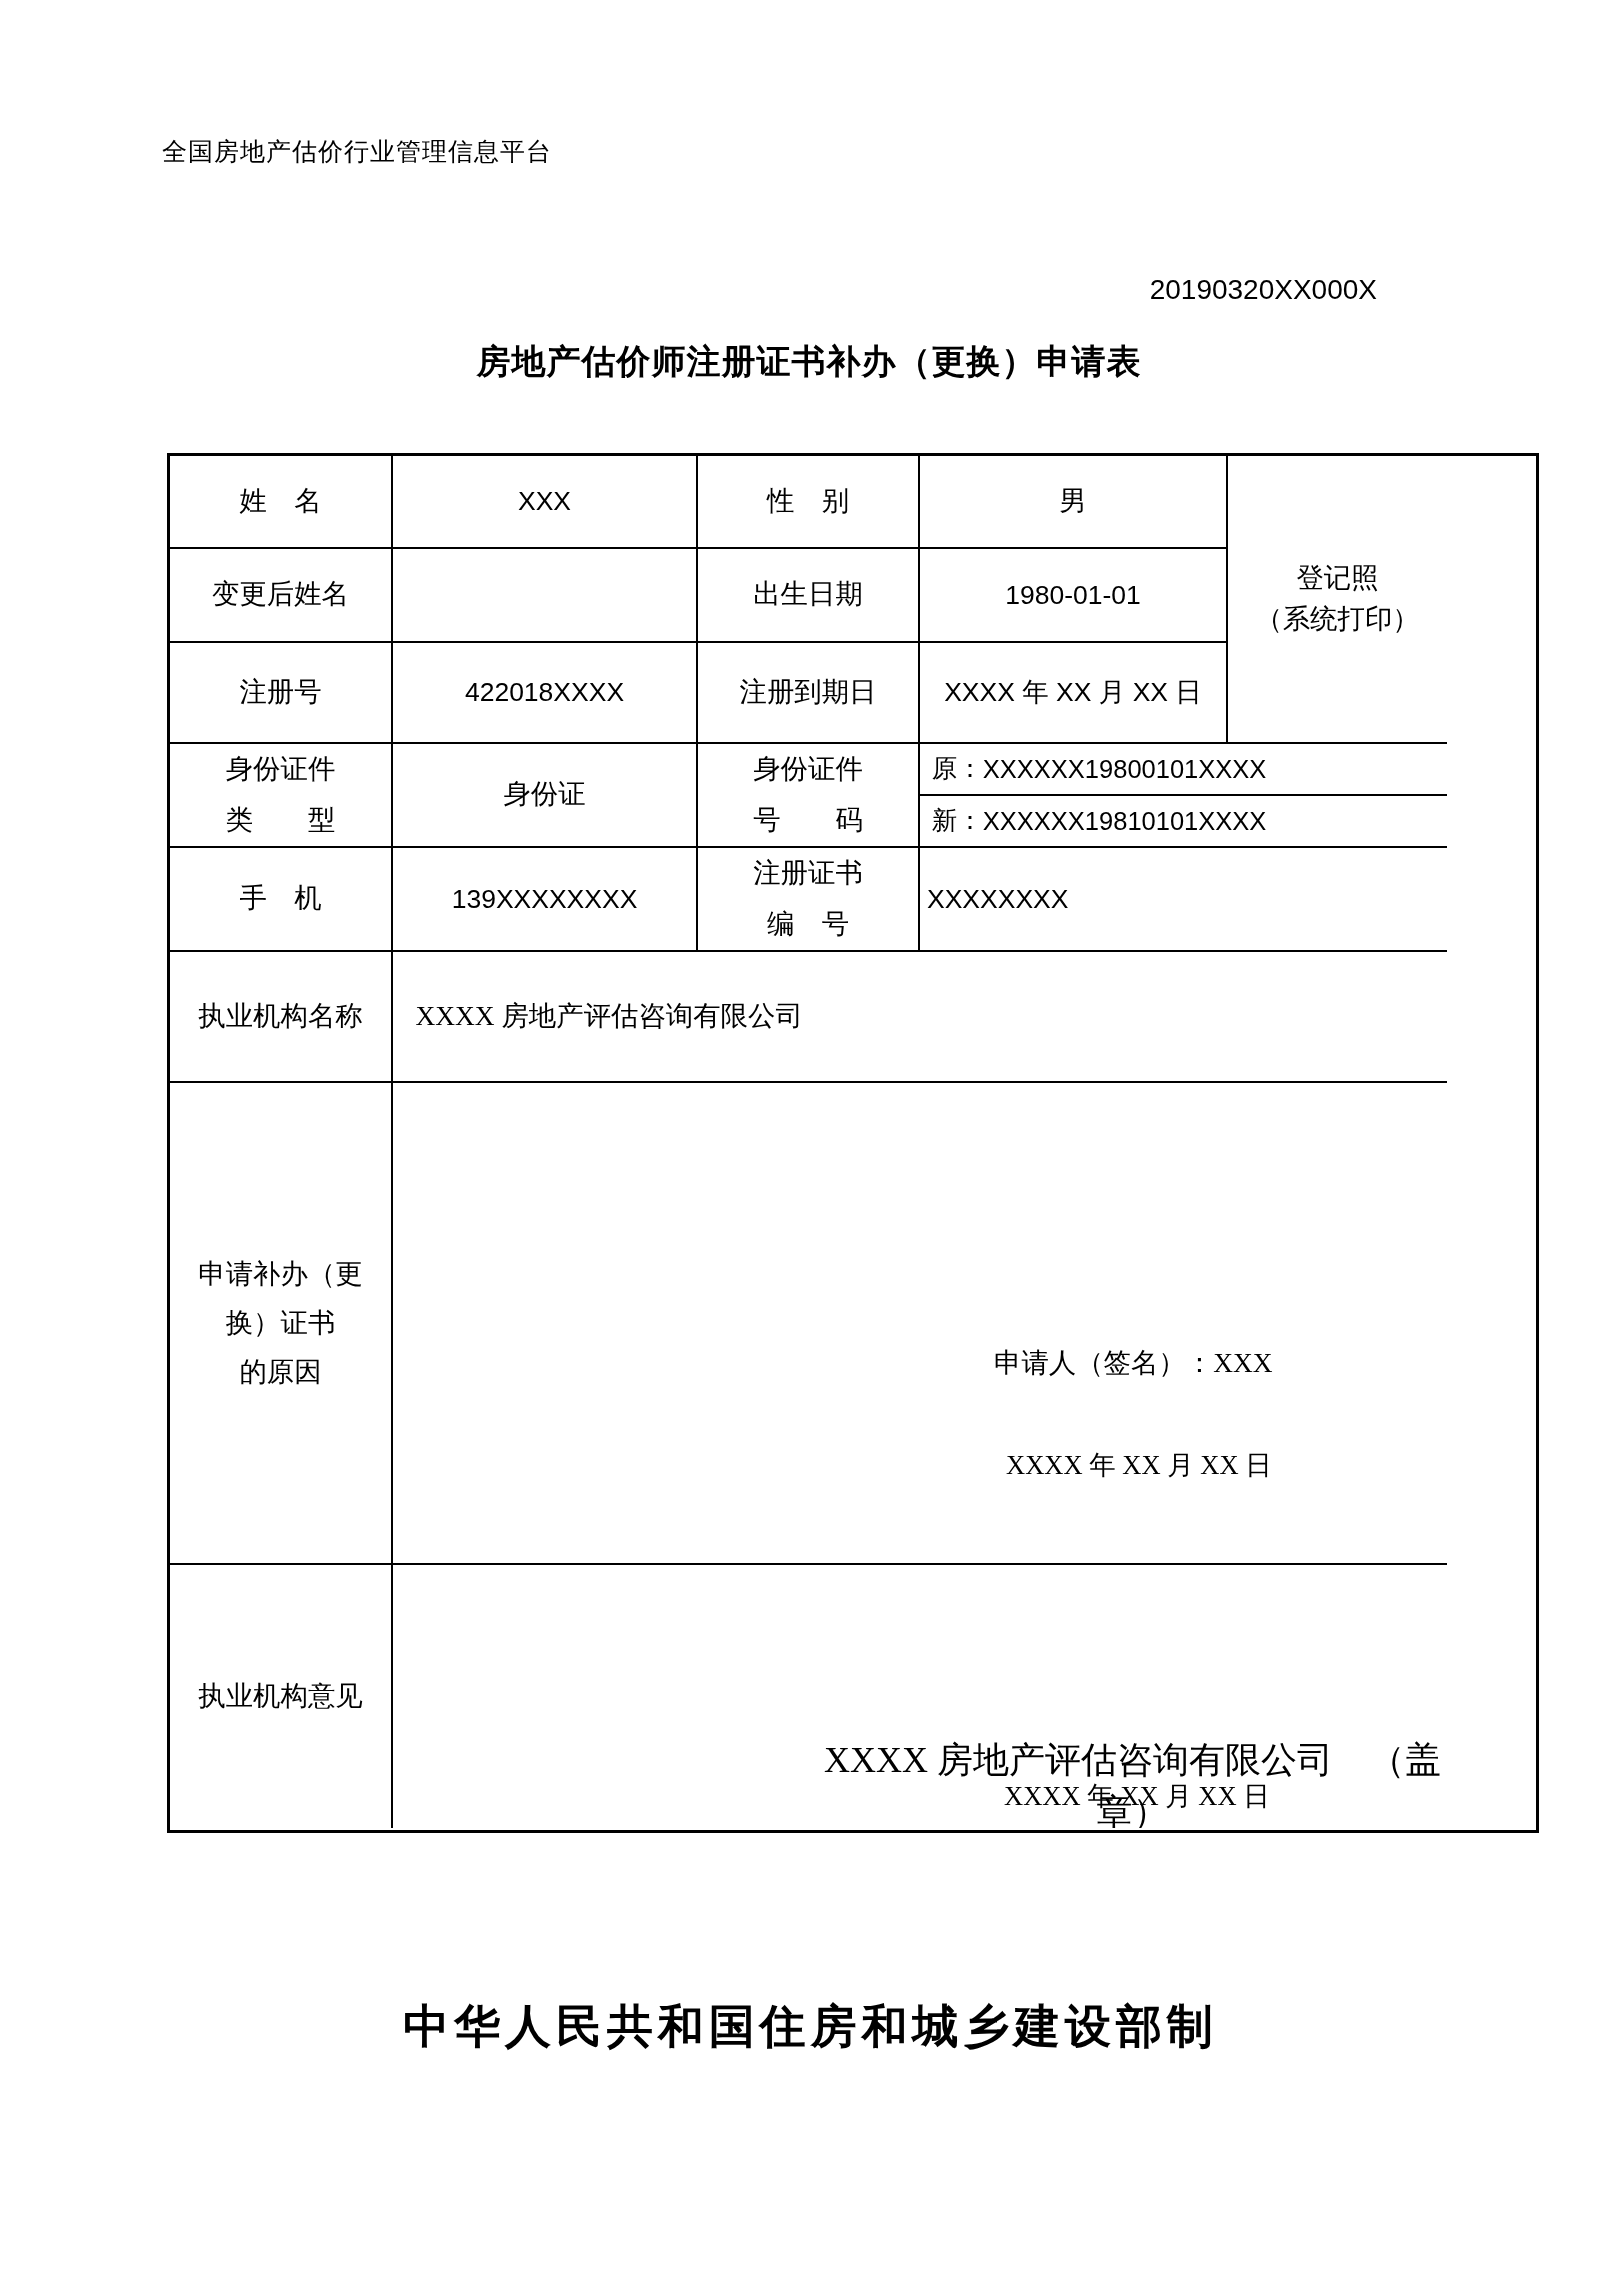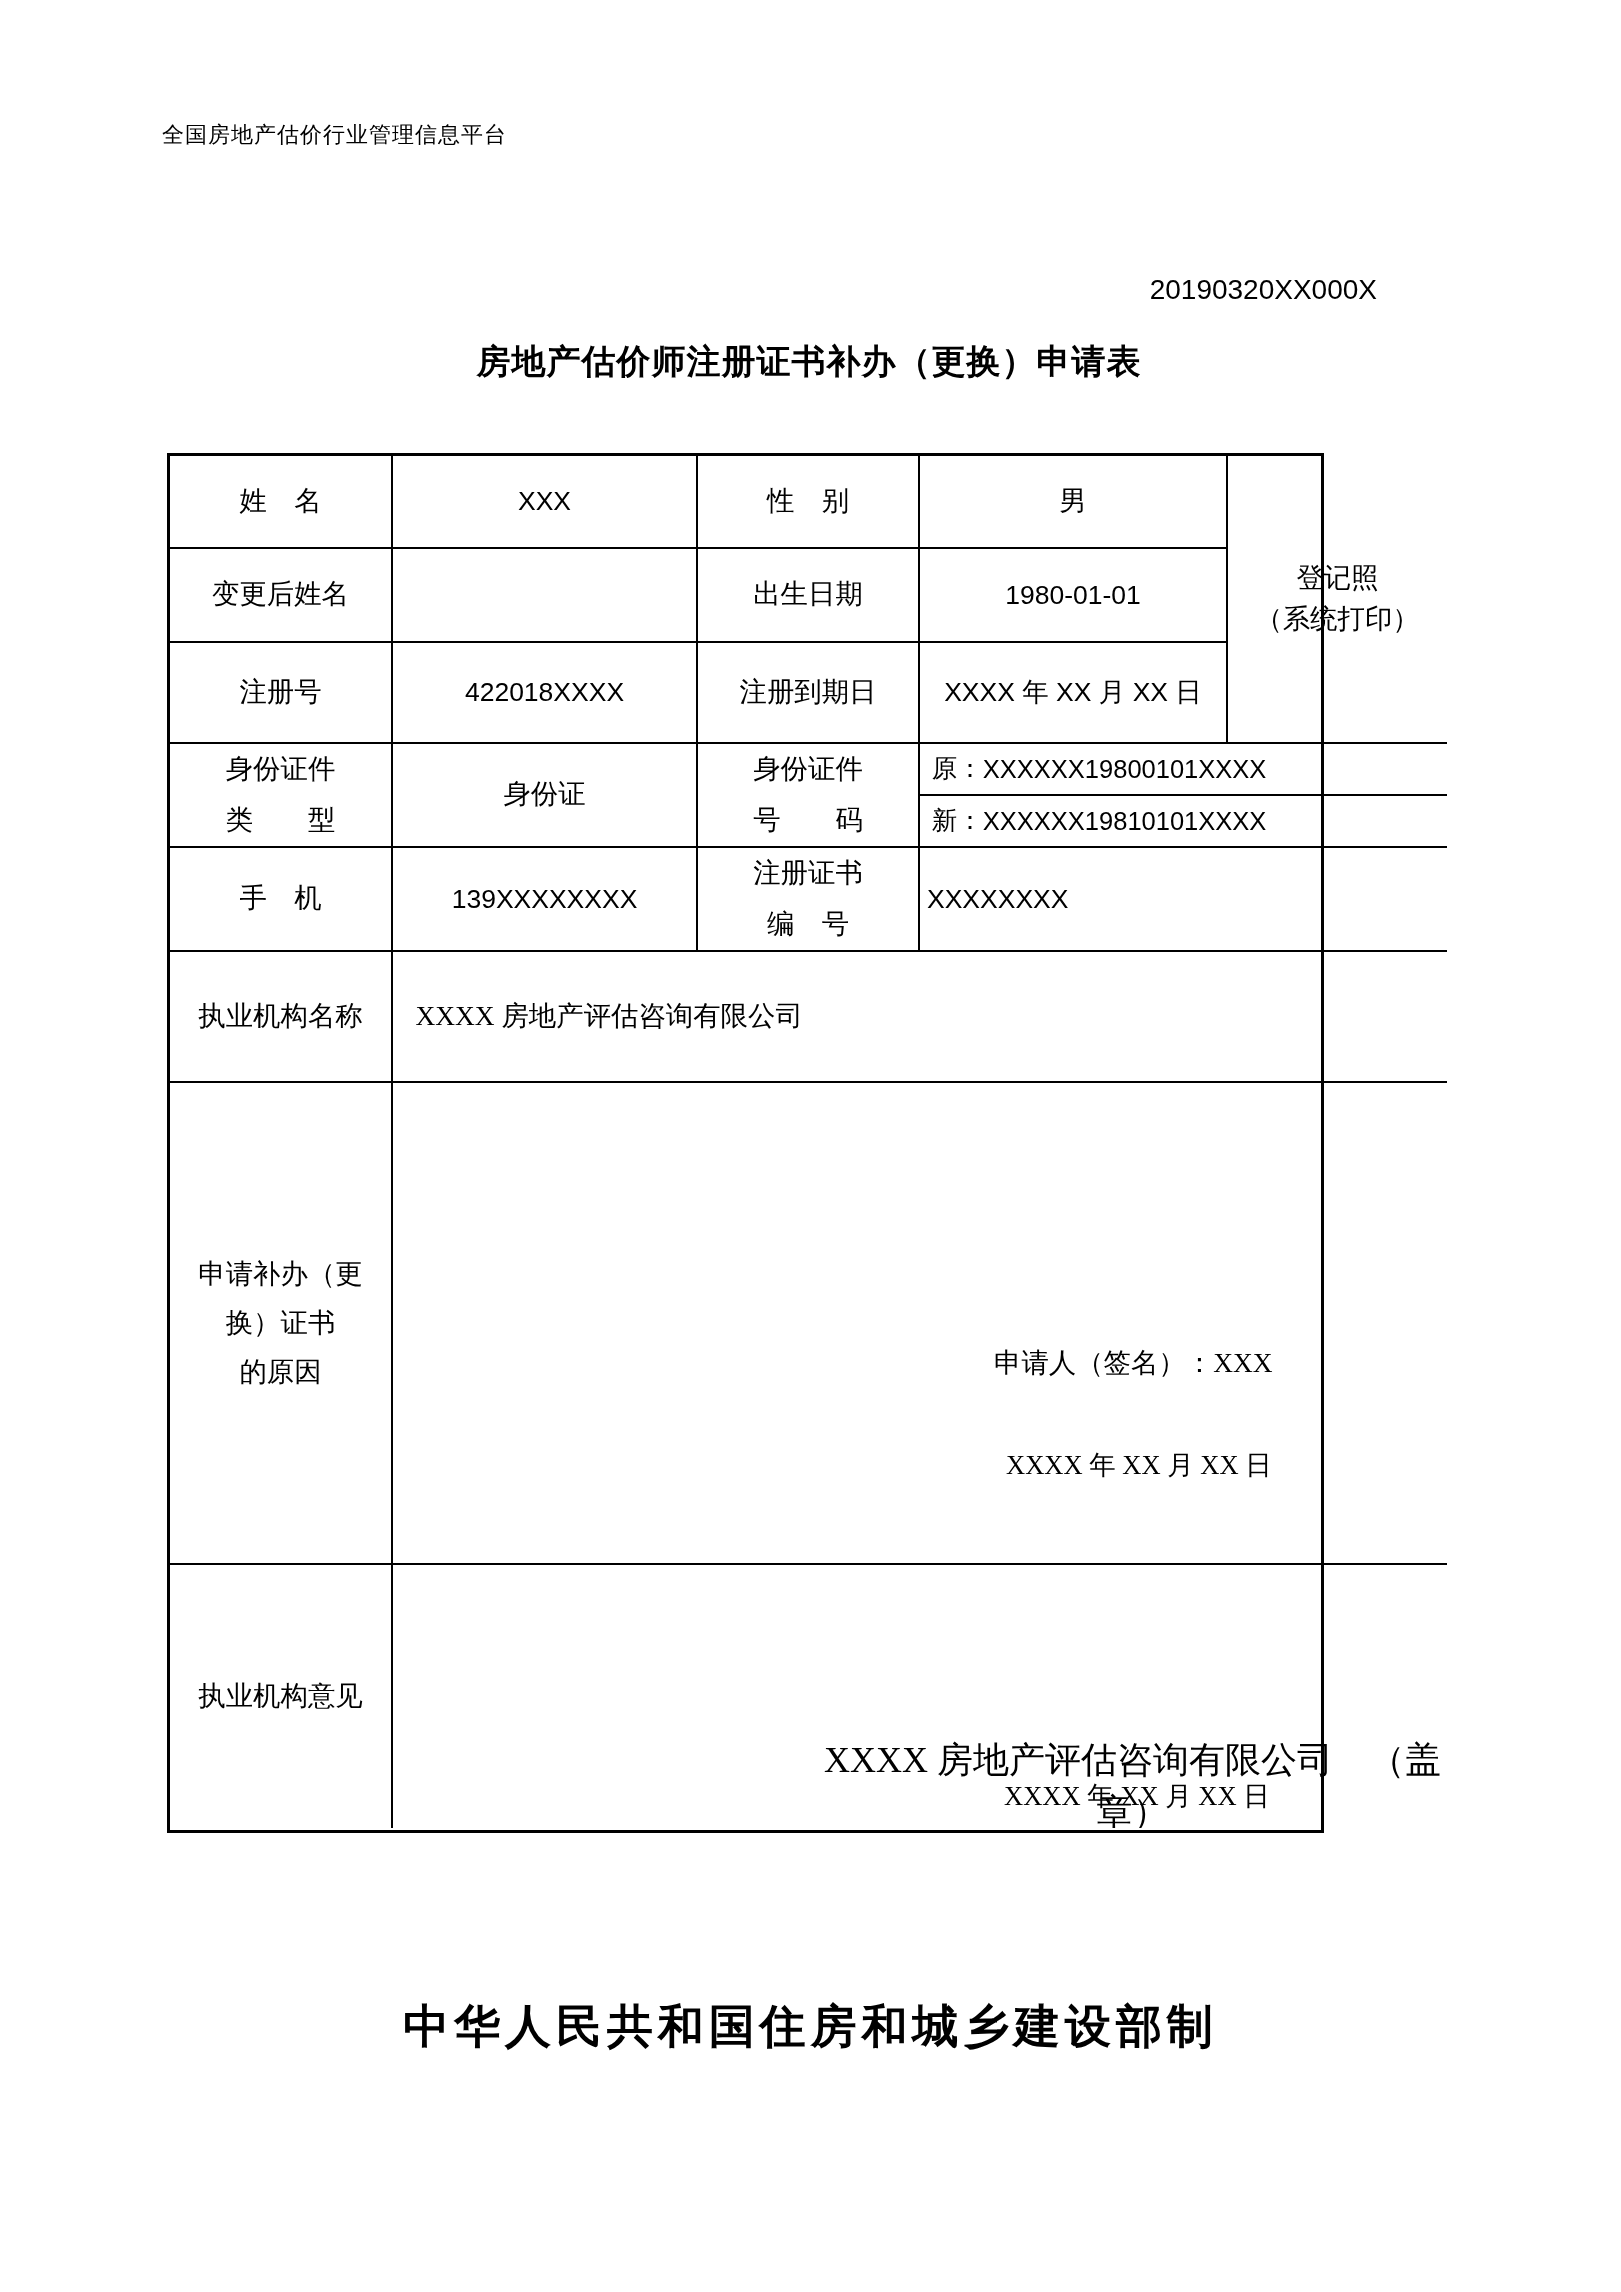--- a/index.html
+++ b/index.html
@@ -8,42 +8,42 @@
     position: relative;
     width: 1621px;
     height: 2293px;
     background: #ffffff;
     color: #000000;
     font-family: "Liberation Serif", "DejaVu Serif", serif;
     overflow: hidden;
   }
 
   .hdr {
-    position: absolute; left: 162px; top: 120px;
-    font-size: 22px; letter-spacing: 1px;
+    position: absolute; left: 162px; top: 135px;
+    font-size: 25px; letter-spacing: 1px;
   }
   .doc-num {
     position: absolute; left: 167px; top: 274px; width: 1210px;
     text-align: right; font-size: 28px;
     font-family: "Liberation Sans", "DejaVu Sans", sans-serif;
   }
   .title {
     position: absolute; left: 167px; top: 339px; width: 1284px;
     text-align: center; font-size: 34px; font-weight: bold;
     letter-spacing: 1px;
   }
   .footer {
     position: absolute; left: 0; top: 1996px; width: 1621px;
     text-align: center; font-size: 46px; font-weight: bold;
     letter-spacing: 4.9px;
   }
 
   .tbl {
     position: absolute; left: 167px; top: 453px;
-    width: 1157px; height: 1380px;
+    width: 1372px; height: 1380px;
     border: 3.9px solid #000;
     display: grid;
     grid-template-columns: 223px 305px 222px 308px 219px;
     grid-template-rows: 93px 94px 101px 52px 52px 104px 131px 482px 263px;
   }
   .cell {
     border-right: 2px solid #000;
     border-bottom: 2px solid #000;
     display: flex; align-items: center; justify-content: center;
     text-align: center;

